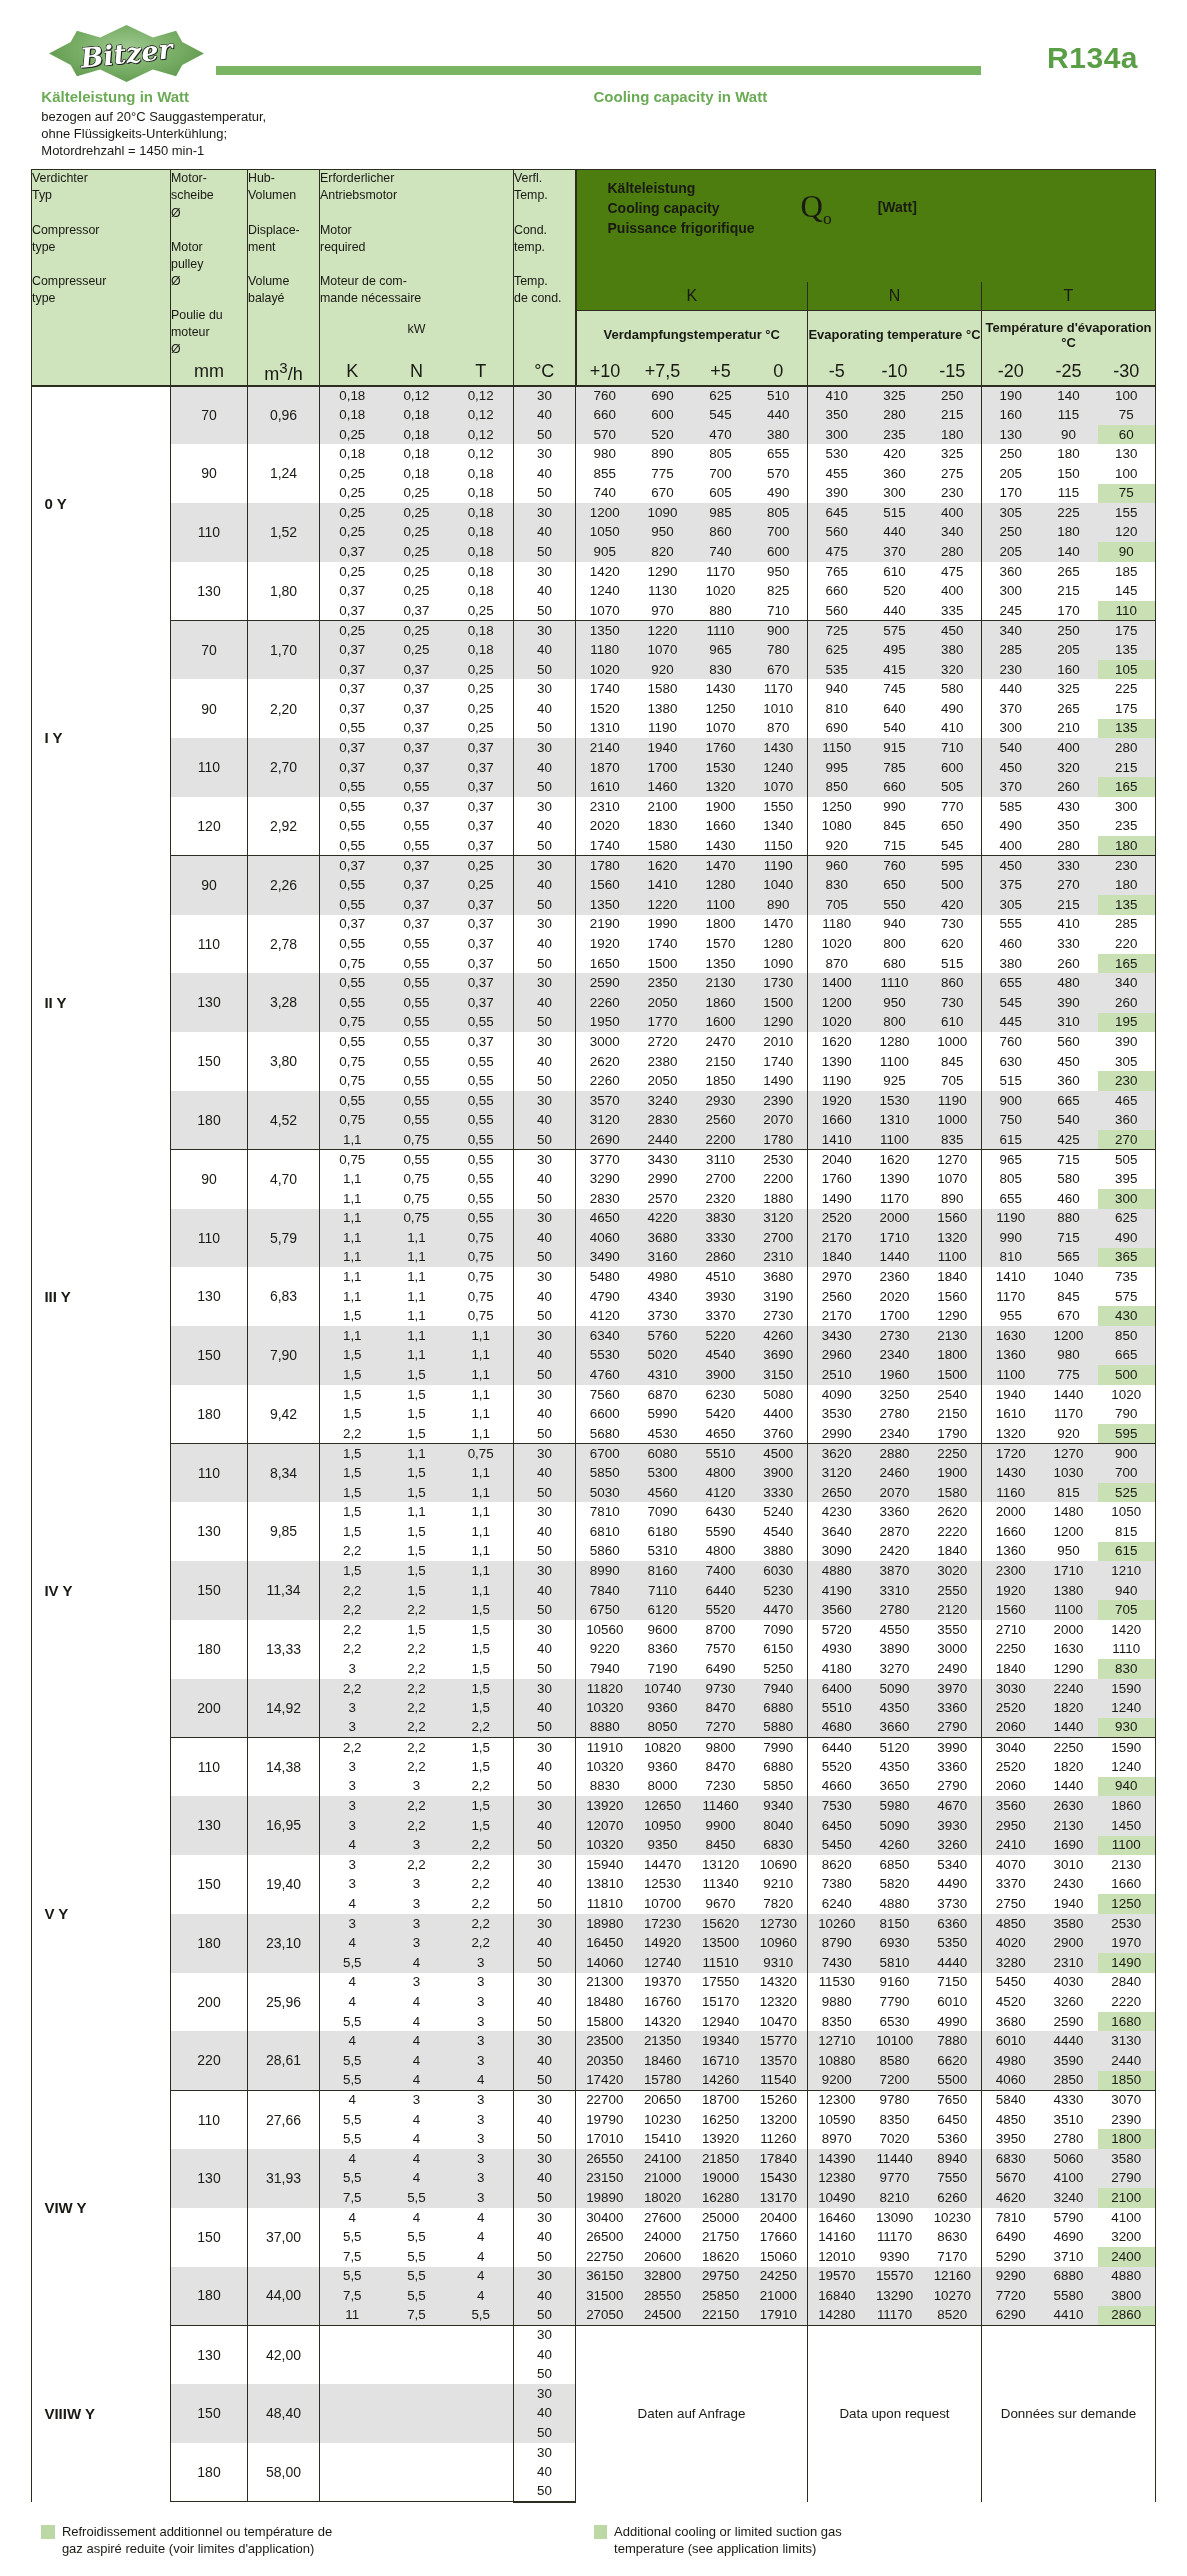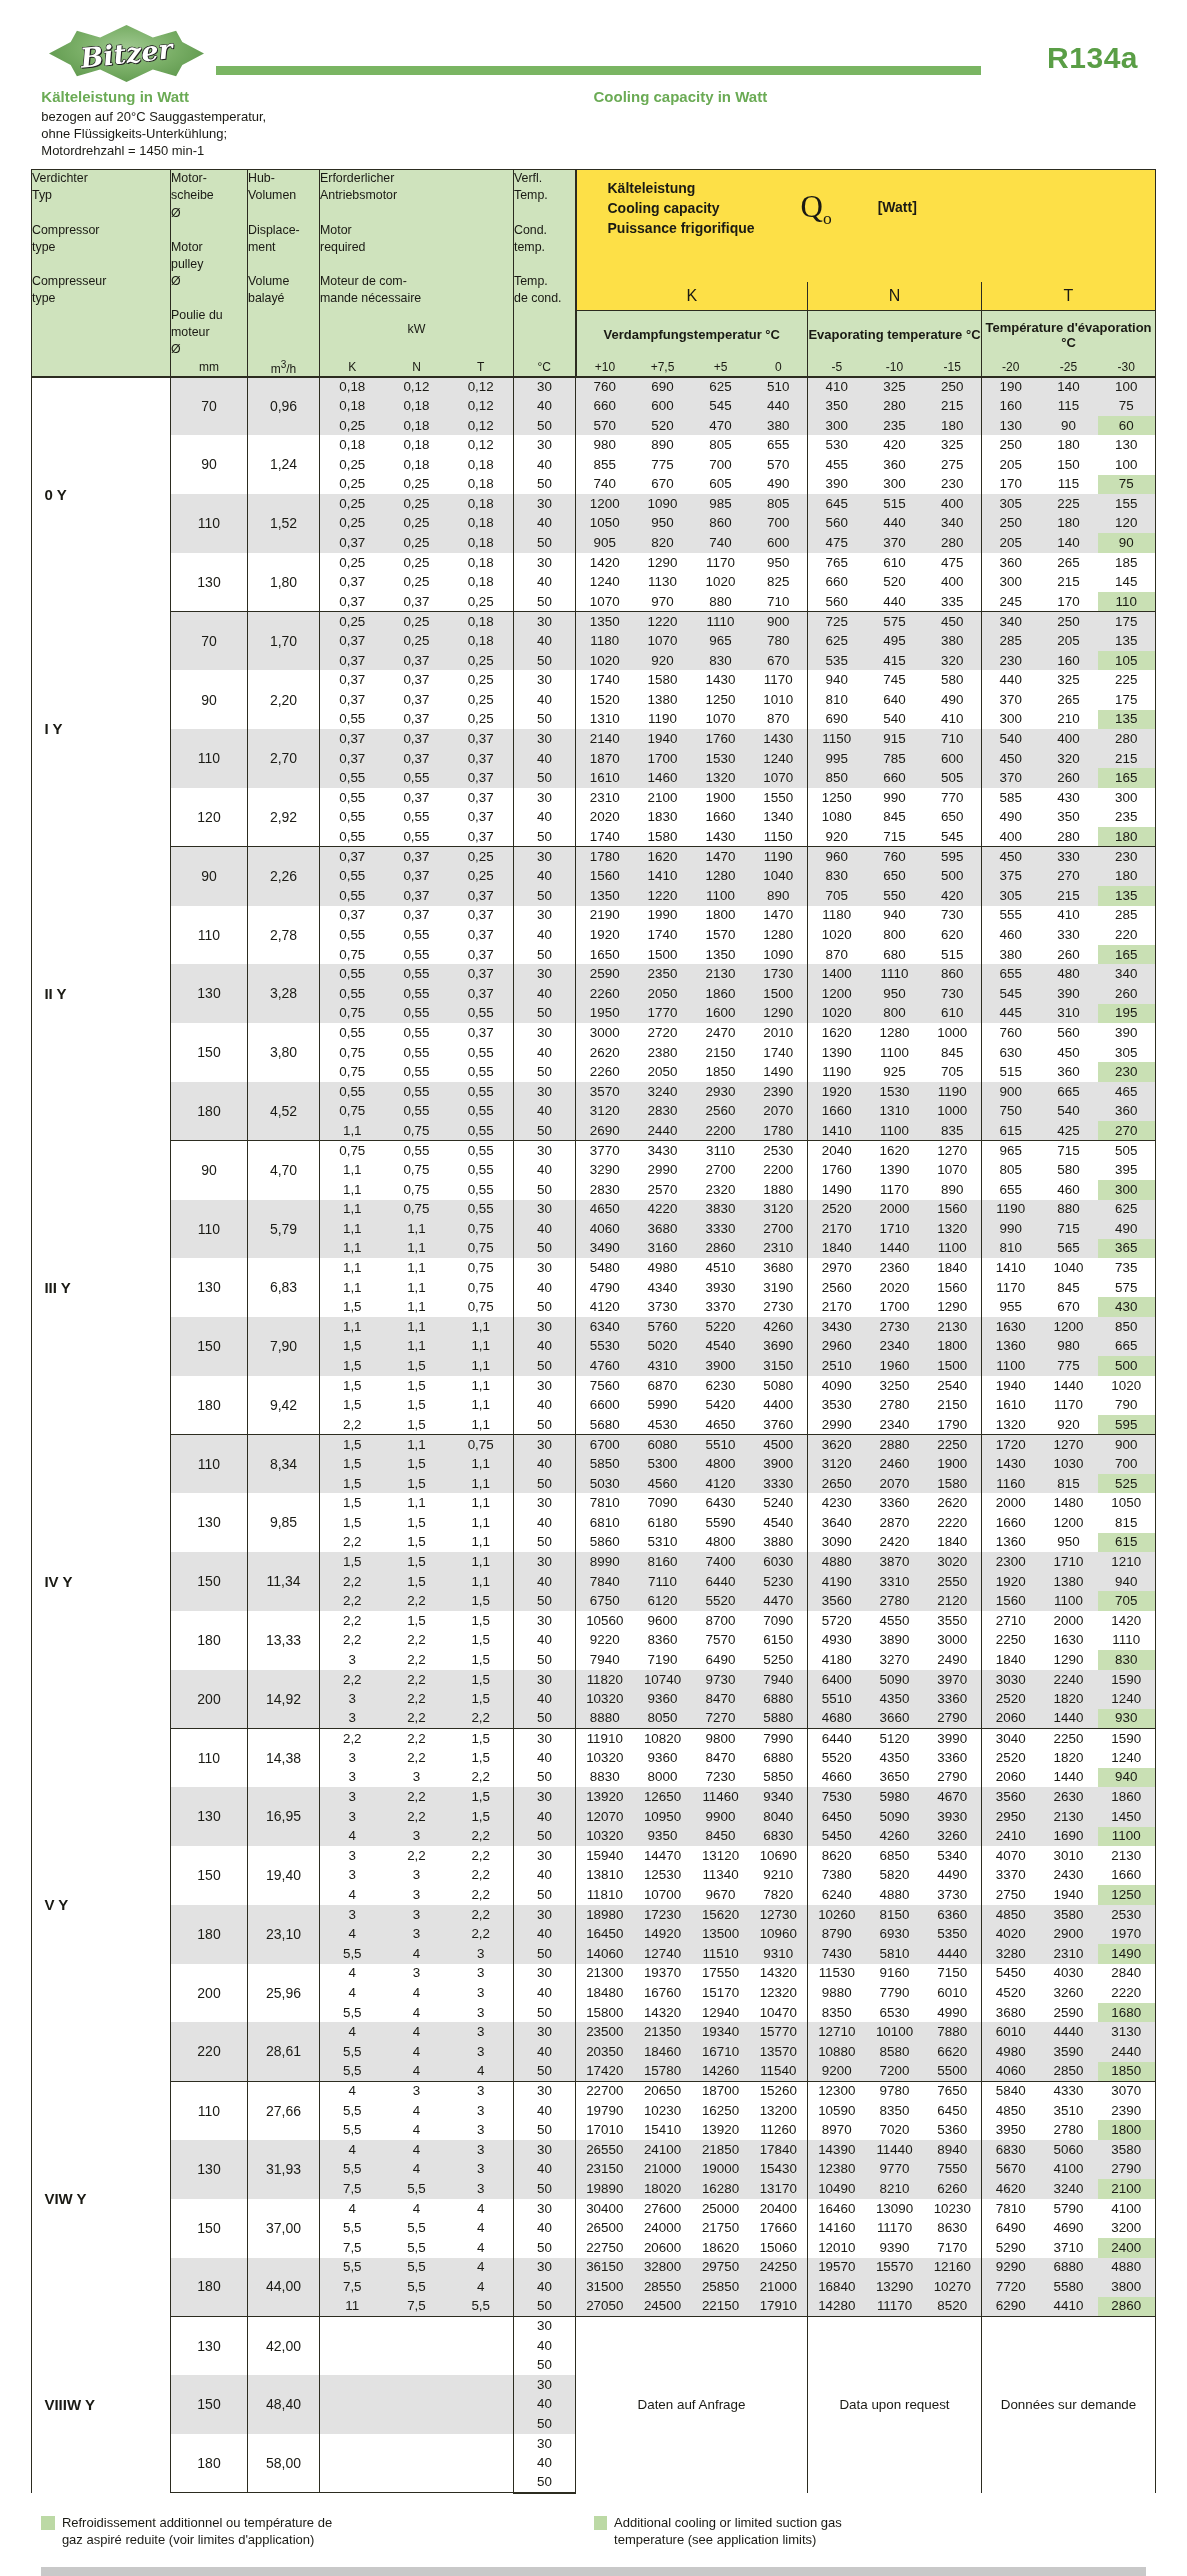--- a/index.html
+++ b/index.html
@@ -42,38 +42,38 @@
   .intro { display:flex; padding: 11.3px 10.3px 9.3px 10.3px; }
   .intro-col { flex:1; padding-right:15.5px; }
   .intro-col h2 { margin:0 0 4.1px 0; font-size:15px; font-weight:bold; color:#6bab55; }
   .intro-col p { margin:0; font-size:13px; line-height:1.30; color:#1a1a14; }
 
   
   table.main { border-collapse:collapse; width:1125px; position:relative; z-index:10; }
   table.main td, table.main th { padding:0; }
 
   .hdr-left  { background:#cfe3bd; }
-  .hdr-right { background:#fde047; }
+  .hdr-right { background:#4d7c0f; }
 
   .hd-cell { font-size:12.4px; font-weight:normal; text-align:left; vertical-align:top;
              padding:5.2px 4.1px; line-height:1.38; color:#1a1a14; }
   .b-l { border-left:1px solid #2c2c20; }
   .b-r { border-right:1px solid #2c2c20; }
   .b-t { border-top:1px solid #2c2c20; }
   .b-b-thick { border-bottom:2.6px solid #2c2c20; }
   .b-l-thick { border-left:2.1px solid #2c2c20; }
 
   .qo-title { font-size:14px; font-weight:bold; line-height:1.45; }
   .qo-sym { font-size:31px; font-weight:normal; font-family:"Liberation Serif", serif; }
   .qo-sym sub { font-size:17.5px; }
   .qo-watt { font-size:14px; font-weight:bold; }
 
   .grp-letter { font-size:16px; text-align:center; padding:8.2px 0 8.2px 0; }
   .temp-band { font-size:13px; font-weight:bold; text-align:center; padding:4.1px 2.1px; }
-  .tval { font-size:12px; text-align:center; padding:3.1px 2.1px; }
+  .tval { font-size:18px; text-align:center; padding:3.1px 2.1px; }
 
   
   td.d { font-size:13.4px; text-align:center; padding:1.5px 3.1px; white-space:nowrap;
          line-height:1.05; height:19.6px; }
   td.d.rtype { font-size:15px; font-weight:bold; text-align:left; padding-left:12.4px; background:#ffffff !important; }
   td.d.lbl { font-size:14px; }
   tr.band-a td.d { background:#e2e2e2; }
   tr.band-b td.d { background:#ffffff; }
   td.hl { background:#c9e0b4 !important; }
   td.sep-l { border-left:1.5px solid #2c2c20; }

